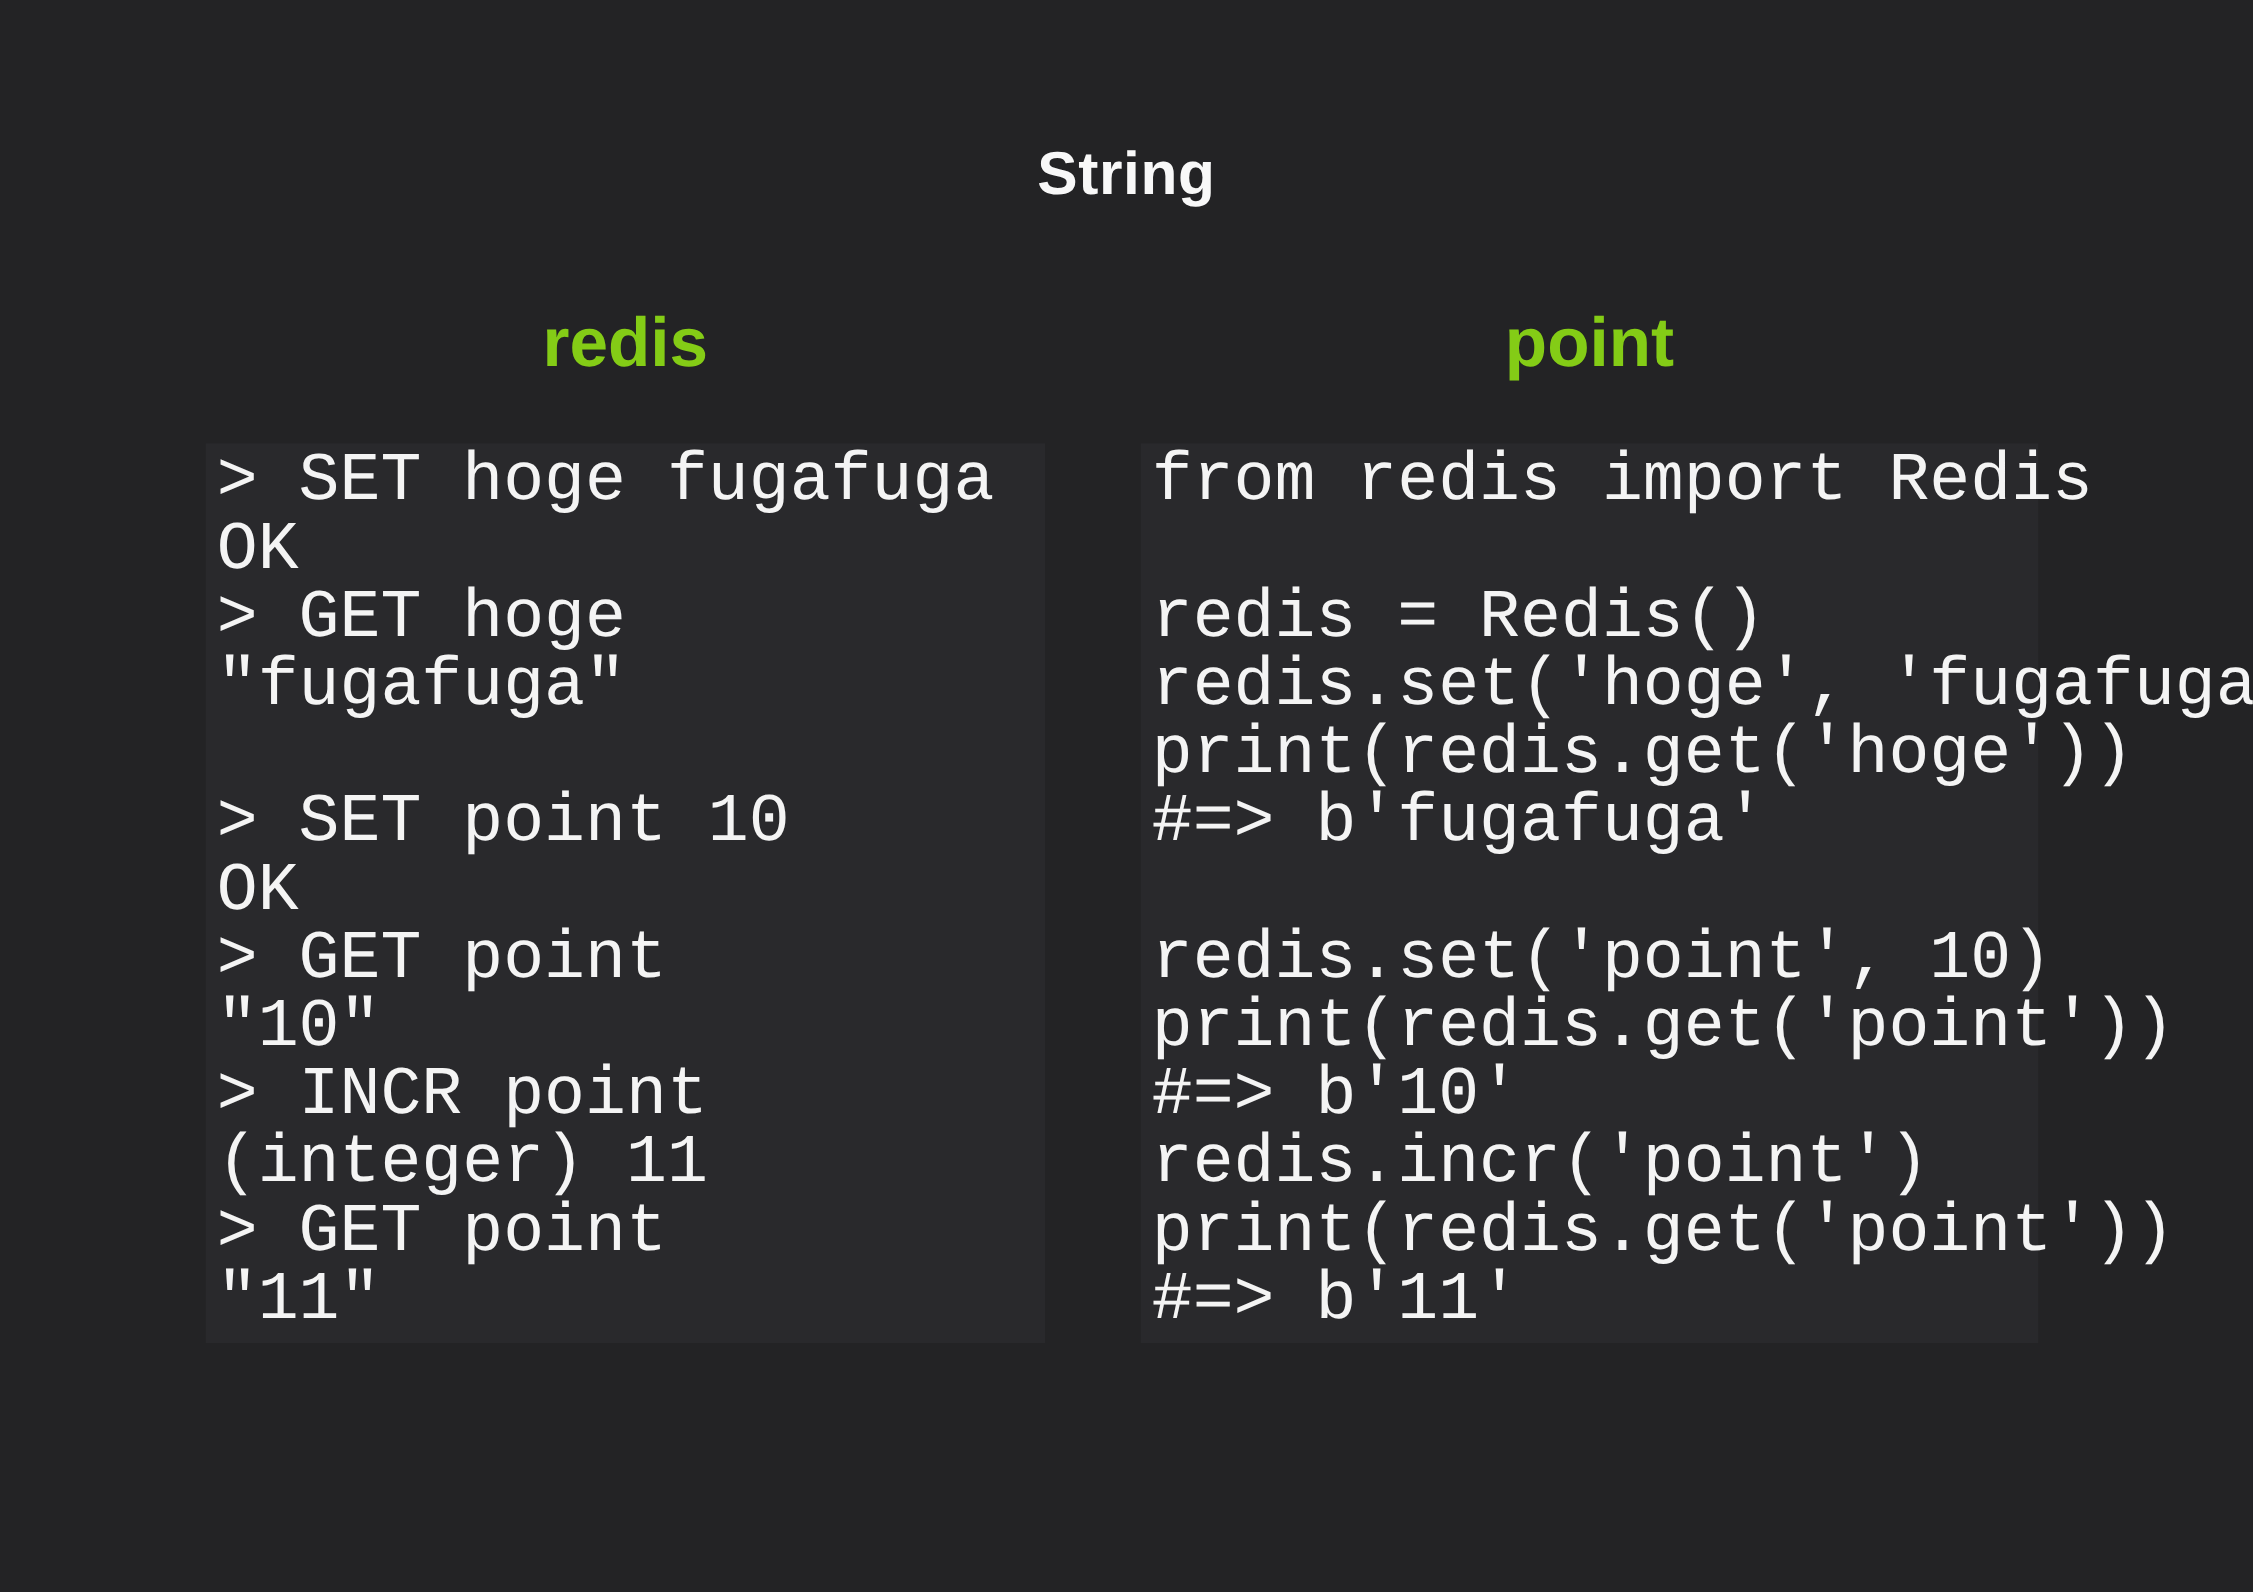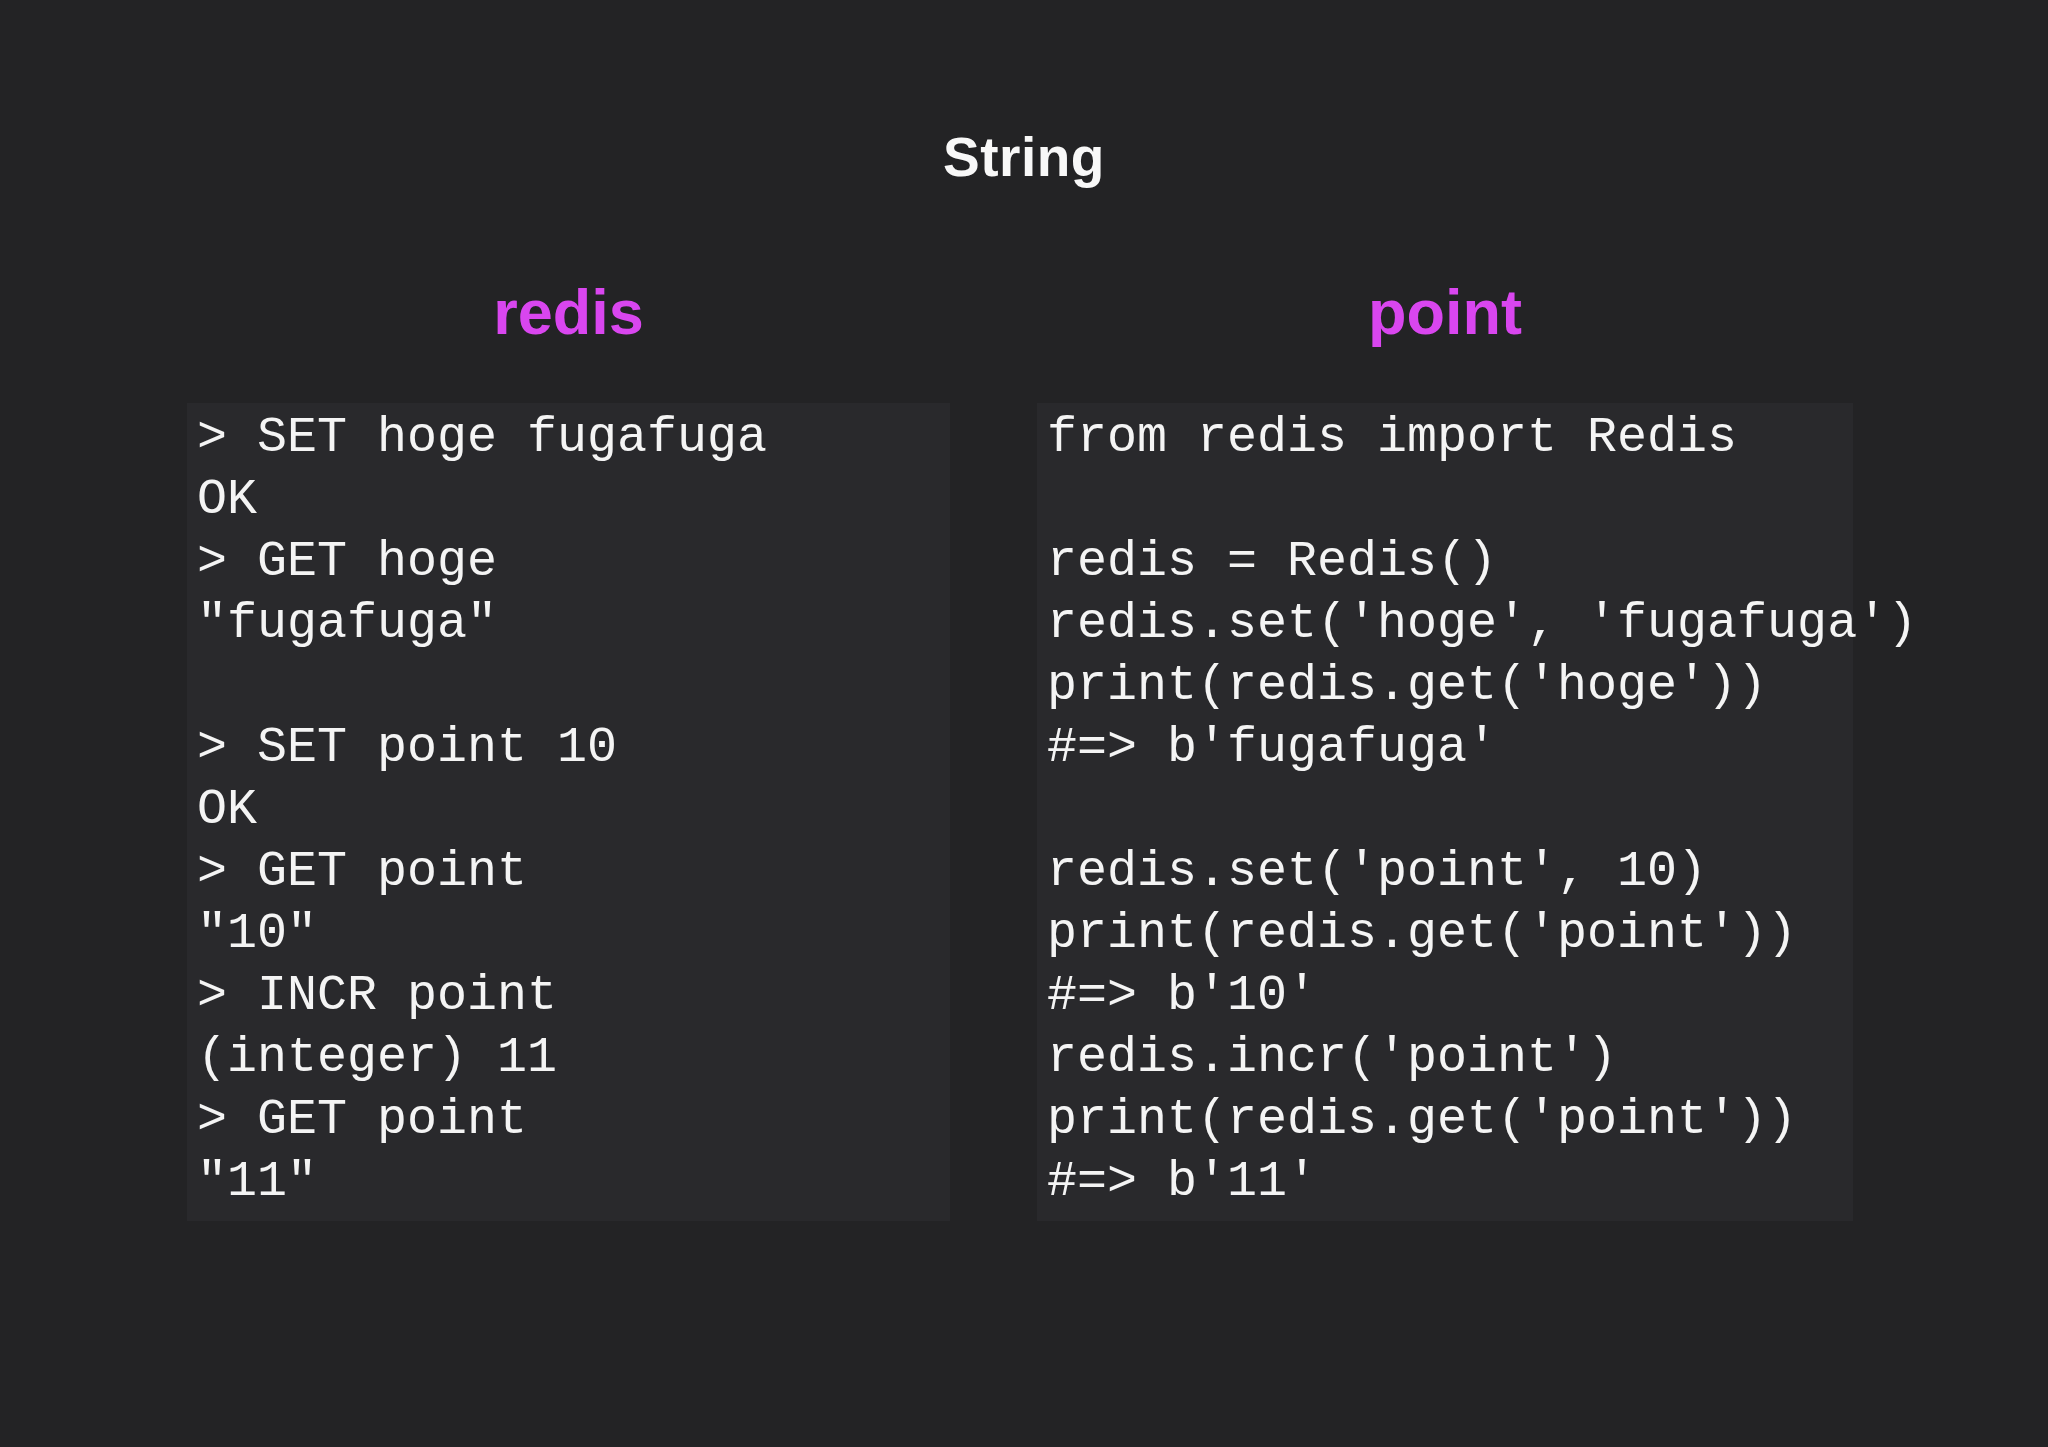--- a/index.html
+++ b/index.html
@@ -35,31 +35,31 @@
     gap: 87px;
   }
   .col-redis  { width: 763px; flex: 0 0 763px; }
   .col-python { width: 816px; flex: 0 0 816px; }
   .col-header {
     margin: 95px 0 59px 0;
     font-size: 63px;
     line-height: 64px;
     font-weight: 700;
     text-align: center;
-    color: #d946ef;
+    color: #84cc16;
   }
   pre.code-block {
     margin: 0;
     box-sizing: border-box;
     width: 100%;
     padding: 4px 8px 8px 10px;
     background: #29292c;
     color: #f4f4f4;
     font-family: "Liberation Mono", monospace;
-    font-size: 50px;
+    font-size: 62px;
     line-height: 62px;
     white-space: pre;
     overflow: visible; 
   }
 </style>
 </head>
 <body>
 
 <div class="slide">
 

